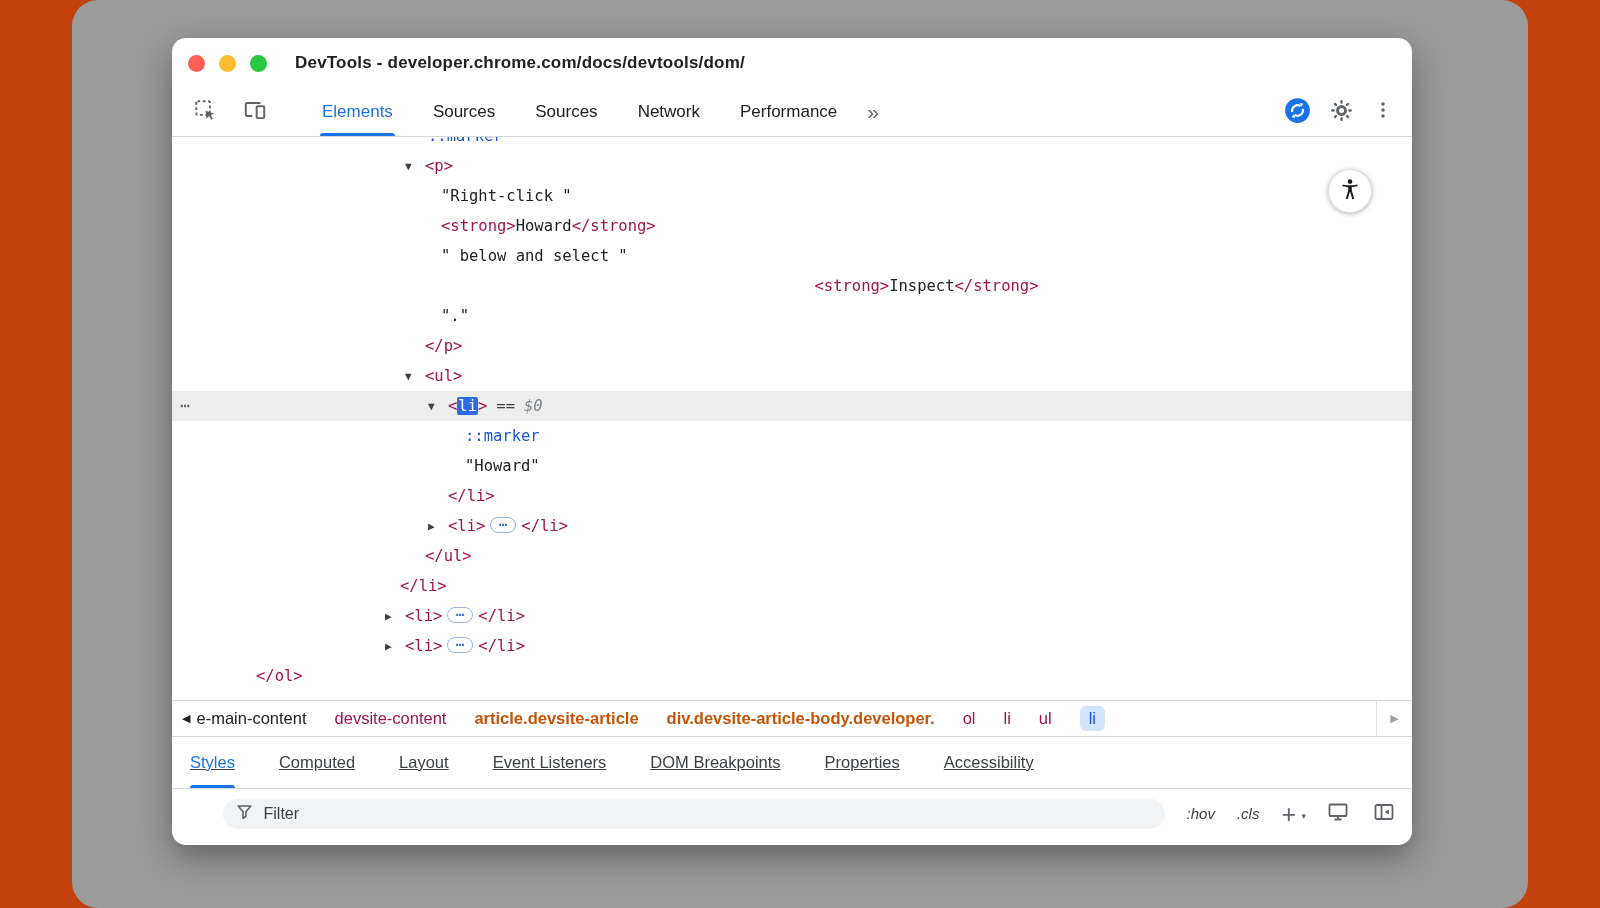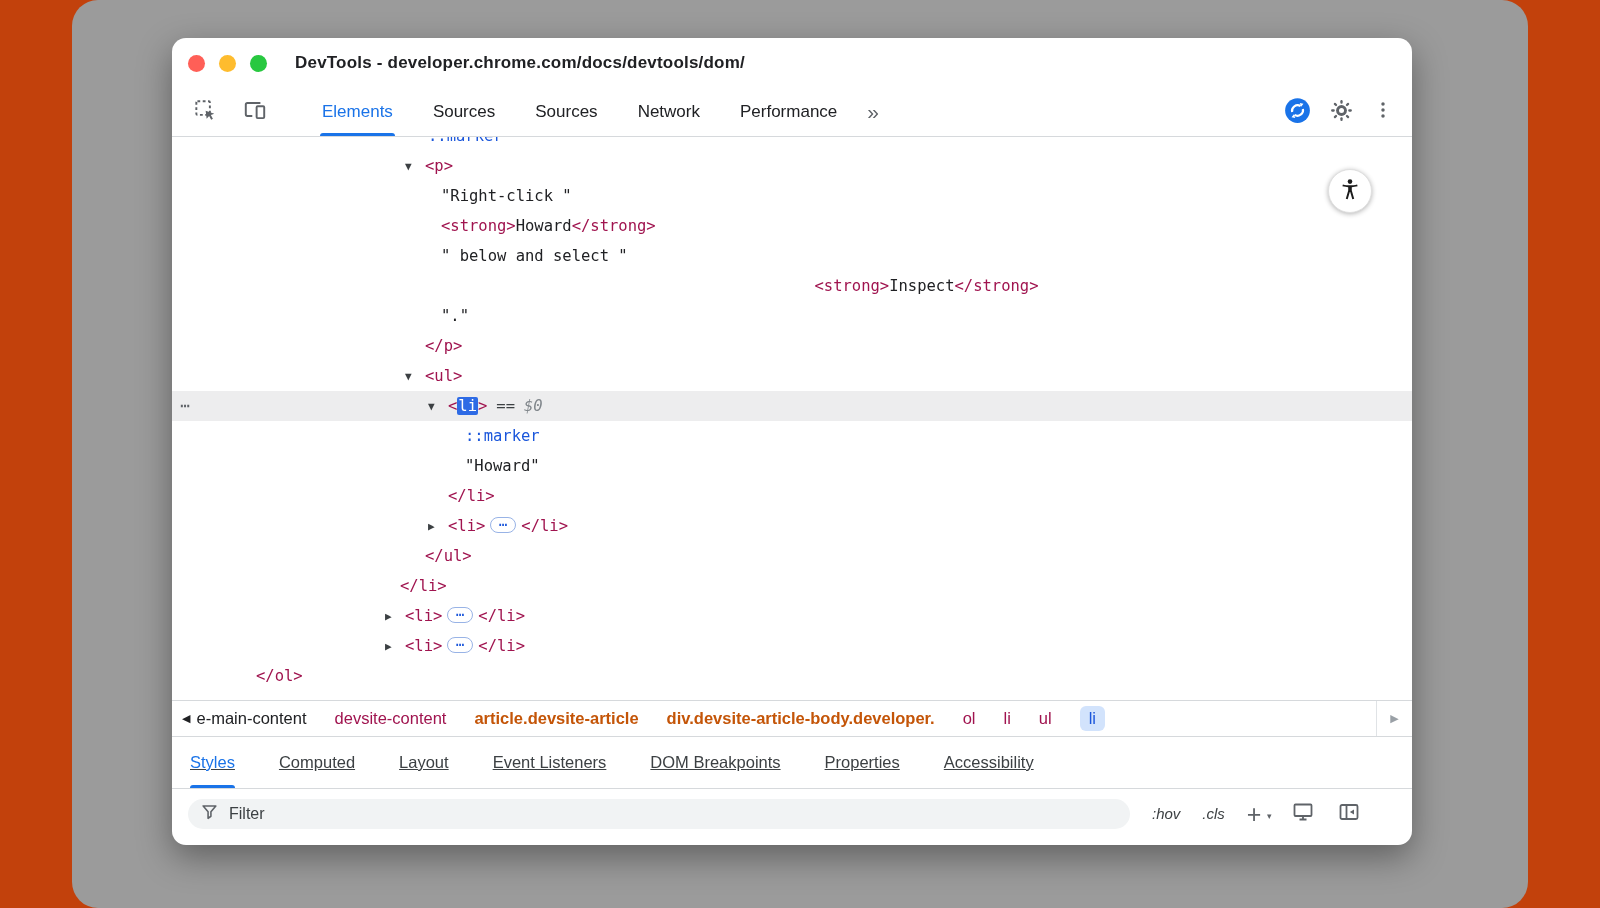--- a/index.html
+++ b/index.html
@@ -61,21 +61,21 @@
   .crumb-arrow-right { width:36px; align-self:stretch; display:flex; align-items:center; justify-content:center;
     border-left:1px solid #e0e3e6; color:#9aa0a6; font-size:11px; cursor:pointer; }
 
   
   .bottom-tabs { height:52px; border-top:1px solid #d6d9dc; display:flex; align-items:stretch; gap:44px; padding:0 18px; font-size:16.5px; color:#3c4043; flex:0 0 auto;text-decoration:underline; }
   .btab { position:relative; display:flex; align-items:center; cursor:pointer; }
   .btab.active { color:#1a73e8; }
   .btab.active::after { content:""; position:absolute; left:0; right:0; bottom:0; height:3px; background:#1a73e8; border-radius:3px 3px 0 0; }
 
   
-  .filterbar { height:50px; border-top:1px solid #d6d9dc; display:flex; align-items:center; padding:0 9px 0 16px; gap:22px; flex:0 0 auto; }
+  .filterbar { height:50px; border-top:1px solid #d6d9dc; display:flex; align-items:center; padding:0 16px 0 16px; gap:22px; flex:0 0 auto;justify-content:flex-end; }
   .filter-input { width:942px; height:30px; background:#f1f3f4; border-radius:16px; display:flex; align-items:center;
     padding:0 12px; gap:10px; color:#5f6368; font-size:16px; cursor:text; }
   .hovcls { color:#3c4043; font-size:15px; cursor:pointer;font-style:italic; }
   .plus-btn { position:relative; color:#5f6368; font-size:25px; line-height:20px; cursor:pointer; padding-right:8px; }
   .plus-caret { position:absolute; right:-2px; bottom:-2px; font-size:9px; color:#5f6368; }
   .fb-icon { cursor:pointer; display:flex; align-items:center; }
 </style>
 </head>
 <body>
 

